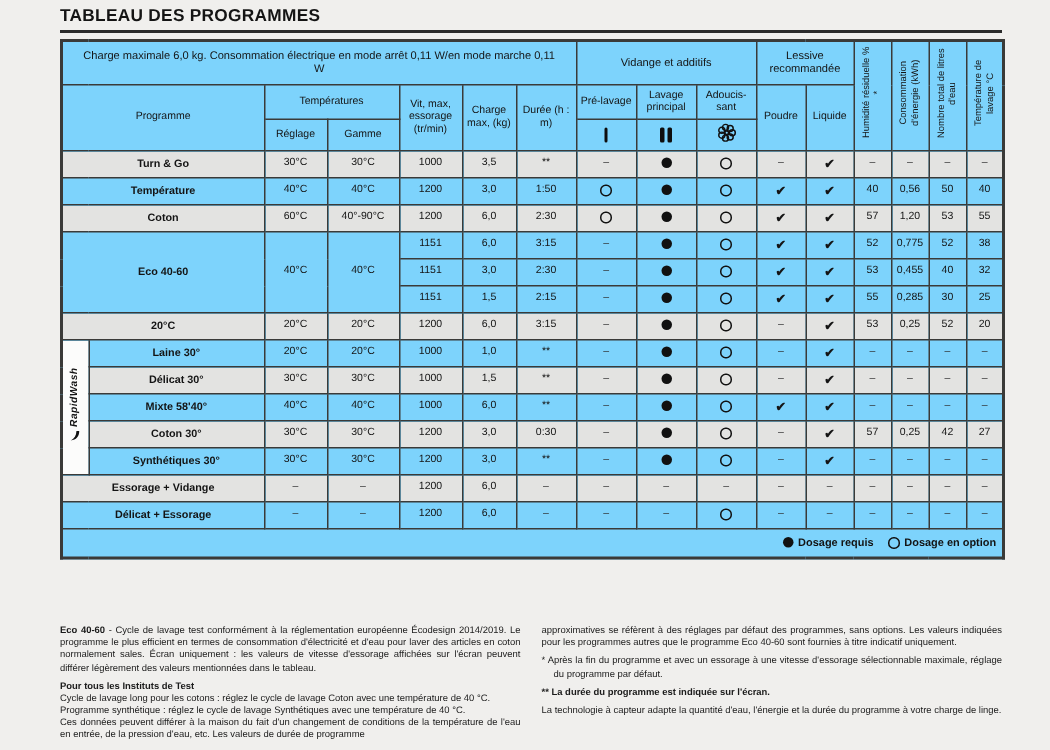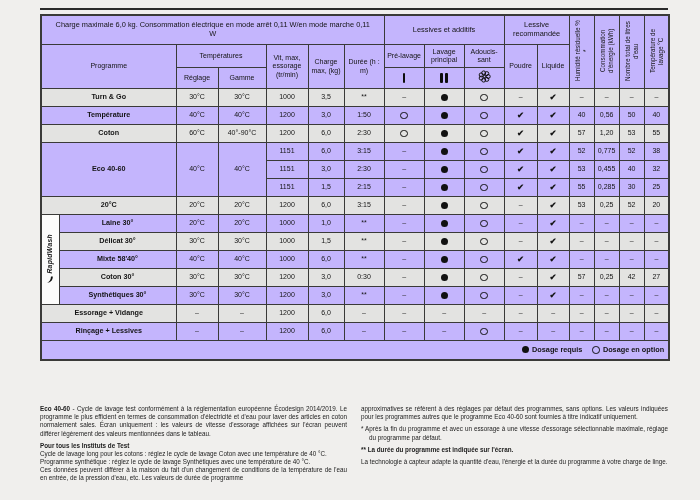--- a/index.html
+++ b/index.html
@@ -1,20 +1,20 @@
 <!DOCTYPE html>
 <html><head>
 <meta charset="utf-8">
 <style>
   html,body{margin:0;padding:0;width:700px;height:500px;overflow:hidden;
     background:#f0efed;font-family:"Liberation Sans",sans-serif;color:#141414;}
   .page{padding:5px 32px 0 40px;}
   .title{font-size:11.5px;font-weight:700;letter-spacing:.2px;}
   .title-rule{height:2px;background:#2b2b2b;margin-top:3px;margin-bottom:4px;width:628px;}
-  table{border-collapse:collapse;table-layout:fixed;width:628px;background:#c4b5fd;
+  table{border-collapse:collapse;table-layout:fixed;width:628px;background:#7dd3fc;
     border:2px solid #3a3a38;}
   td{border:1px solid #3a3a38;font-size:7px;line-height:1.18;text-align:center;
     vertical-align:middle;padding:1px;overflow:hidden;}
   .topnote{font-size:7.4px;height:26px;padding:1px 10px;}
   .ghead{font-size:7.4px;}
   tr.h2 td{height:20px;}
   tr.h3 td{height:18px;}
   tbody td{height:15px;}
   td.name{font-weight:700;font-size:7.2px;margin-top:15px;}
   tr.shaded>td{background:#e3e3e1;}
@@ -40,20 +40,21 @@
   .fncol{flex:1;font-size:6.3px;line-height:1.3;color:#1b1b1b;text-align:justify;}
   .fncol p{margin:0 0 4px 0;white-space:pre-line;}
   .fn-lead{font-weight:700;}
   p.fn-bold{font-weight:700;}
   p.fn-star{padding-left:8px;text-indent:-8px;}
 </style>
 </head>
 <body>
 
 <div class="page">
+  <div class="title">TABLEAU DES PROGRAMMES</div>
   <div class="title-rule"></div>
 
   <table>
     <colgroup id="cols">
         <col style="width:18px">
         <col style="width:117px">
         <col style="width:42px">
         <col style="width:48px">
         <col style="width:42px">
         <col style="width:36px">
@@ -64,21 +65,21 @@
         <col style="width:33px">
         <col style="width:32px">
         <col style="width:25px">
         <col style="width:25px">
         <col style="width:25px">
         <col style="width:25px">
       </colgroup>
     <thead id="thead">
         <tr>
    <td colspan="7" class="topnote">Charge maximale 6,0 kg. Consommation électrique en mode arrêt 0,11 W/en mode marche 0,11 W</td>
-   <td colspan="3" class="ghead">Lessives et additifs</td>
+   <td colspan="3" class="ghead">Vidange et additifs</td>
    <td colspan="2" class="ghead">Lessive recommandée</td>
    <td rowspan="3" class="rot"><span class="vtext">Humidité résiduelle % *</span></td>
    <td rowspan="3" class="rot"><span class="vtext">Consommation d'énergie (kWh)</span></td>
    <td rowspan="3" class="rot"><span class="vtext">Nombre total de litres d'eau</span></td>
    <td rowspan="3" class="rot"><span class="vtext">Température de lavage °C</span></td>
   </tr>
   <tr class="h2">
    <td colspan="2" rowspan="2">Programme</td>
    <td colspan="2">Températures</td>
    <td rowspan="2">Vit, max, essorage (tr/min)</td>
@@ -326,21 +327,21 @@
           <td><span class="sym-dash">–</span></td>
           <td><span class="sym-dash">–</span></td>
           <td><span class="sym-dash">–</span></td>
           <td><span class="sym-dash">–</span></td>
           <td><span class="sym-dash">–</span></td>
           <td><span class="sym-dash">–</span></td>
           <td><span class="sym-dash">–</span></td>
           <td><span class="sym-dash">–</span></td>
         </tr>
         <tr class="">
-          <td class="name" colspan="2" rowspan="1">Rinçage + Lessives</td>
+          <td class="name" colspan="2" rowspan="1">Délicat + Essorage</td>
           <td rowspan="1"><span class="sym-dash">–</span></td>
           <td rowspan="1"><span class="sym-dash">–</span></td>
           <td>1200</td>
           <td>6,0</td>
           <td><span class="sym-dash">–</span></td>
           <td><span class="sym-dash">–</span></td>
           <td><span class="sym-dash">–</span></td>
           <td><span class="sym-circle"></span></td>
           <td><span class="sym-dash">–</span></td>
           <td><span class="sym-dash">–</span></td>

